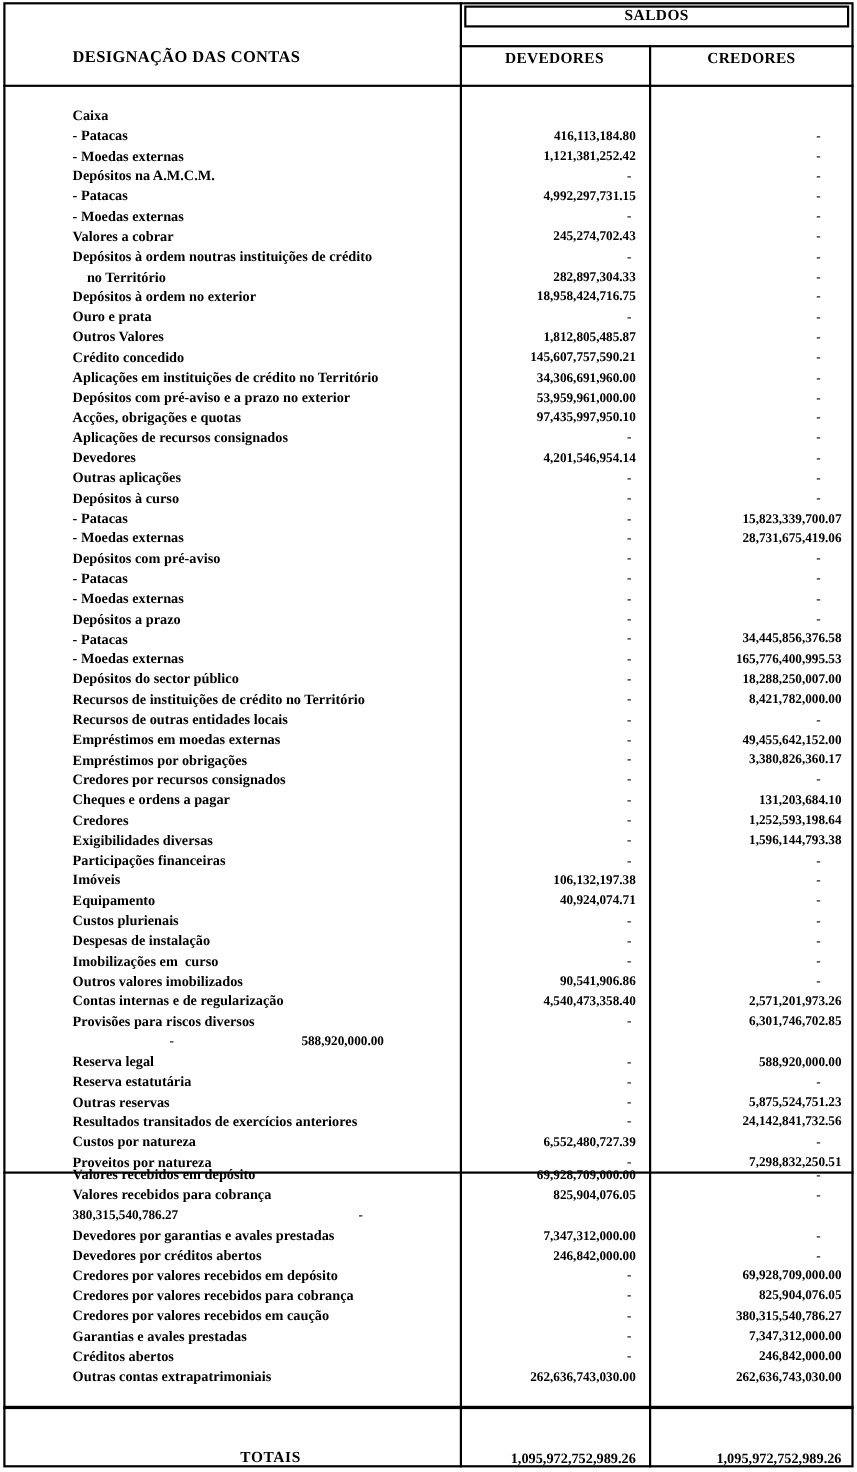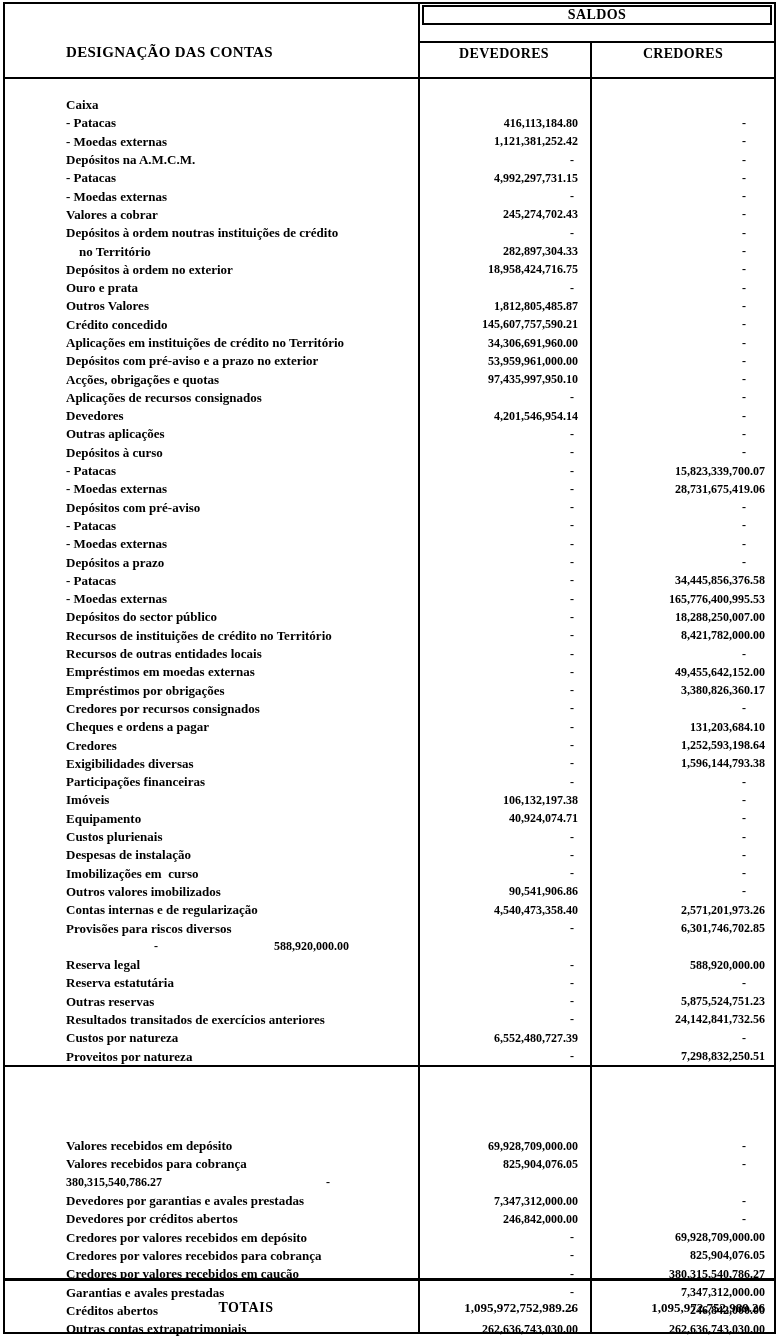--- a/index.html
+++ b/index.html
@@ -21,30 +21,30 @@
   .designacao{position:absolute;left:66px;top:44px;font-size:15px;letter-spacing:.3px;white-space:pre;}
   .saldos-box{position:absolute;left:422px;top:5px;width:350px;height:20px;
     border:2px solid #000;box-sizing:border-box;display:flex;align-items:flex-start;justify-content:center;
     font-size:14px;letter-spacing:.4px;}
   .col-head{position:absolute;top:46px;text-align:center;font-size:14px;letter-spacing:.3px;}
   .head-dev{left:418px;width:172px;}
   .head-cred{left:590px;width:186px;}
 
   .rows{position:absolute;left:3px;width:773px;}
   .rows-main{top:80px;padding-top:16px;}
-  .rows-extra{top:1128px;padding-top:9px;}
+  .rows-extra{top:1050px;padding-top:9px;}
   .row{display:flex;height:18.3px;align-items:center;}
   .row .label{width:416px;padding-left:63px;box-sizing:border-box;font-size:13px;white-space:pre;overflow:hidden;}
   .row .label.indent{padding-left:76px;}
   .row .dev{width:172px;text-align:right;padding-right:13px;box-sizing:border-box;font-size:12px;white-space:nowrap;}
   .row .cred{width:185px;text-align:right;padding-right:11px;box-sizing:border-box;font-size:12px;white-space:nowrap;}
   .row .dev.dash{padding-right:17px;}
   .row .cred.dash{padding-right:30px;}
 
-  .totals{position:absolute;left:3px;top:1281px;width:773px;height:53px;display:flex;align-items:center;}
+  .totals{position:absolute;left:3px;top:1281px;width:773px;height:53px;display:flex;align-items:flex-end;}
   .totals .label{width:416px;box-sizing:border-box;padding-left:70px;text-align:center;font-size:14px;letter-spacing:.6px;}
   .totals .dev{width:172px;text-align:right;padding-right:13px;box-sizing:border-box;font-size:13px;}
   .totals .cred{width:185px;text-align:right;padding-right:11px;box-sizing:border-box;font-size:13px;}
 </style>
 </head>
 <body>
 
 <div class="sheet">
 
   <div class="outer-border"></div>

